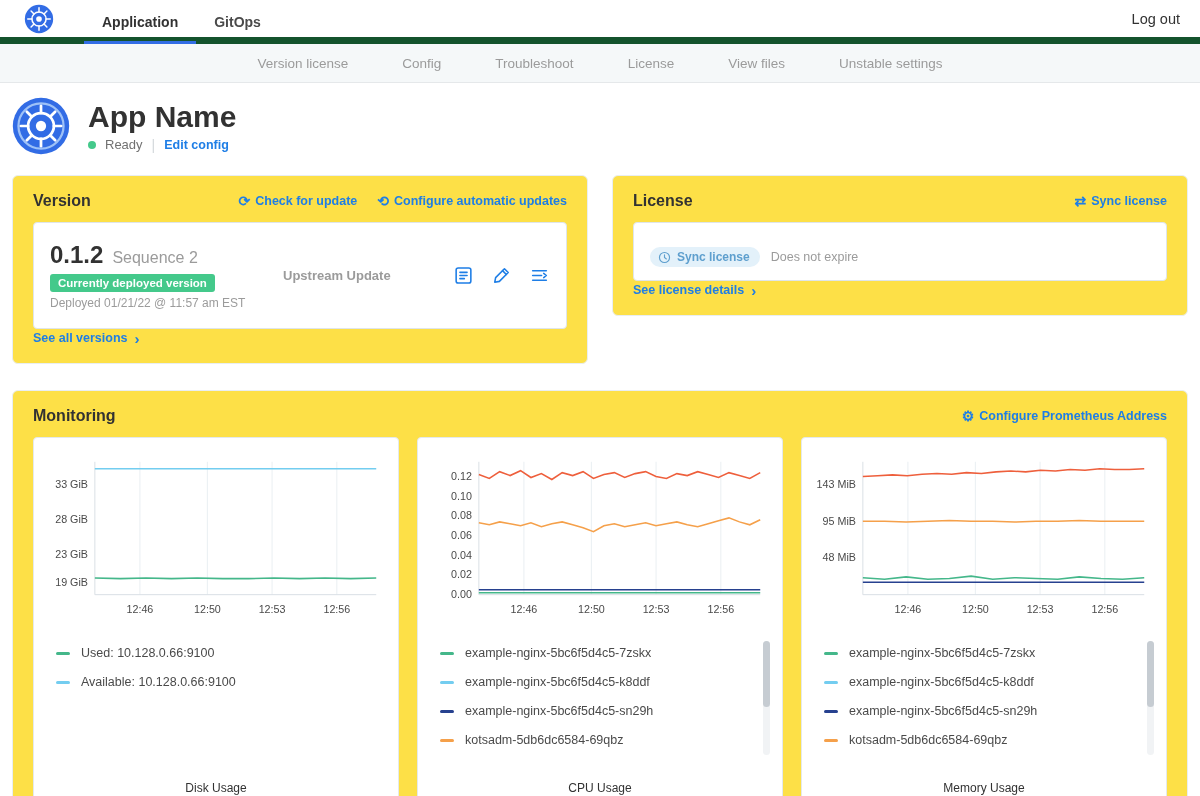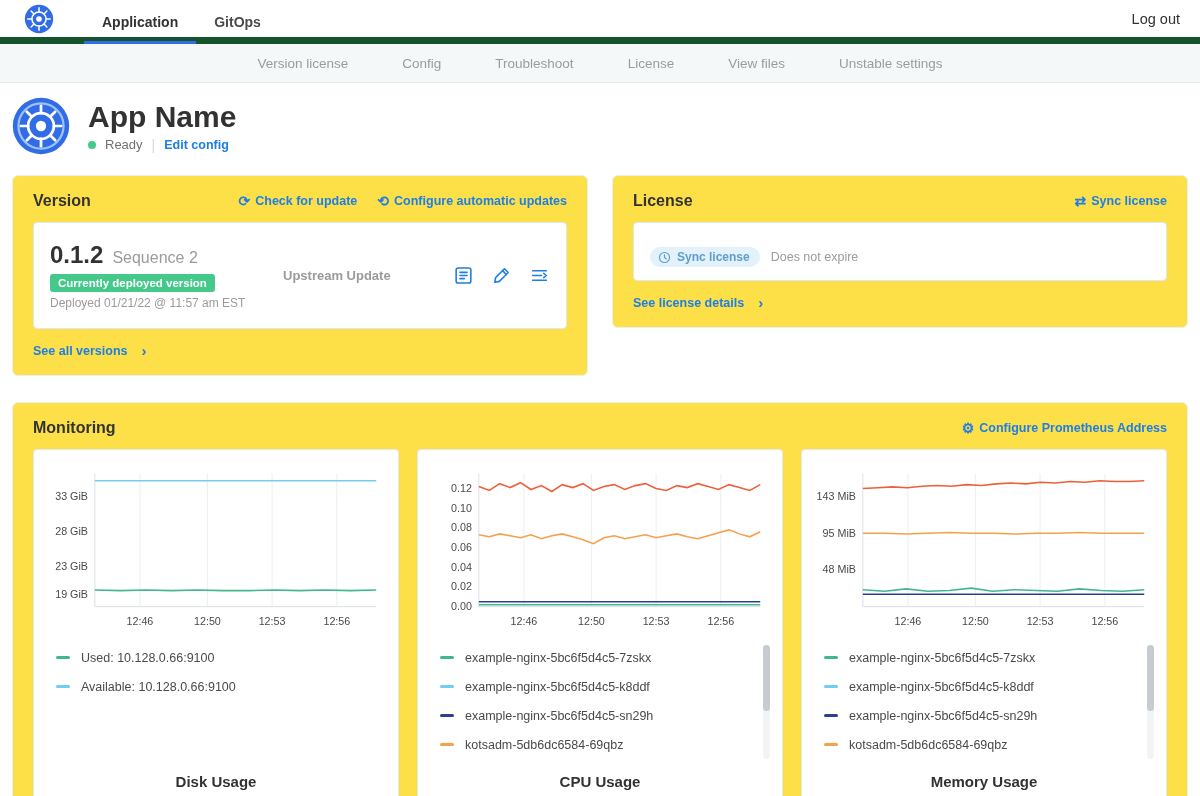--- a/index.html
+++ b/index.html
@@ -58,43 +58,43 @@
   .ver-left { width:225px; }
   .ver-line { display:flex; align-items:baseline; }
   .ver-num { font-size:24px; font-weight:700; }
   .ver-seq { font-size:16px; color:#9b9b9b; margin-left:9px; }
   .deployed-badge { display:inline-block; background:#44c98b; color:#fff; font-size:11.5px; font-weight:600; padding:3px 8px; border-radius:3px; margin:5px 0 4px; }
   .deployed-at { font-size:12px; color:#9b9b9b; }
   .ver-mid { flex:1; color:#9b9b9b; font-size:13px; font-weight:600; padding-left:8px; }
   .ver-icons { display:flex; gap:17px; align-items:center; }
   .icon-btn { cursor:pointer; display:inline-flex; }
   .icon-btn svg { stroke:#1e7ee6; fill:none; stroke-width:1.5; stroke-linecap:round; stroke-linejoin:round; }
-  .see-link { display:inline-flex; align-items:center; gap:14px; margin-top:13px; }
+  .see-link { display:inline-flex; align-items:center; gap:7px; }
 
   .lic-box { background:#fff; border:1px solid #dfe5e9; border-radius:4px; padding:13px 16px; display:block; }
   .customer-row { display:flex; align-items:baseline; gap:14px; }
   .customer-name { font-size:16px; font-weight:700; color:#4a4a4a; }
   .channel { font-size:13px; color:#8fb9da; font-weight:600; }
   .license-row { display:flex; align-items:center; gap:11px; margin-top:11px; }
   .trial-badge { background:#e3f1fa; color:#5e9fce; font-size:12px; font-weight:600; padding:3px 10px 3px 8px; border-radius:12px; display:inline-flex; gap:6px; align-items:center; }
   .trial-badge svg { stroke:#5e9fce; fill:none; stroke-width:1.4; stroke-linecap:round; }
   .expiry { font-size:12.5px; color:#9b9b9b; }
 
   
   .monitoring-card { margin:26px 12px 12px; padding:16px 20px 14px; }
   .charts-row { display:flex; gap:18px; margin-top:10px; }
   .chart-panel { flex:1; background:#fff; border:1px solid #e4e9ec; border-radius:4px; padding:14px 12px 12px; display:flex; flex-direction:column; }
   .chart-box { width:100%; }
   .chart-box text { font-size:11px; fill:#4a4a4a; font-family:"Liberation Sans", sans-serif; }
-  .legend { list-style:none; margin:4px 0 0; padding:0 14px 0 10px; position:relative; min-height:118px; }
+  .legend { list-style:none; margin:12px 0 0; padding:0 14px 0 10px; position:relative; min-height:118px; }
   .legend li { display:flex; align-items:center; gap:11px; font-size:12.5px; color:#4a4a4a; height:29px; }
   .swatch { width:14px; height:3px; border-radius:2px; flex:0 0 14px; }
   .legend-scrollbar { position:absolute; right:0; top:2px; width:7px; height:114px; border-radius:4px; background:#f1f3f5; cursor:pointer; }
   .legend-scrollbar .thumb { width:7px; height:66px; border-radius:4px; background:#c6ccd2; }
-  .chart-title { text-align:center; font-weight:700; font-size:15px; margin-top:12px; }
+  .chart-title { text-align:center; font-weight:400; font-size:12px; margin-top:24px; }
 </style>
 </head>
 <body>
 
 <header class="topbar">
   <div class="topbar-left">
     <span class="k8s-logo">
       <svg width="30" height="30" viewBox="0 0 36 36">
         <circle cx="18" cy="18" r="17" fill="#326ce5"></circle>
         <g stroke="#fff" stroke-width="1.8" stroke-linecap="round">

